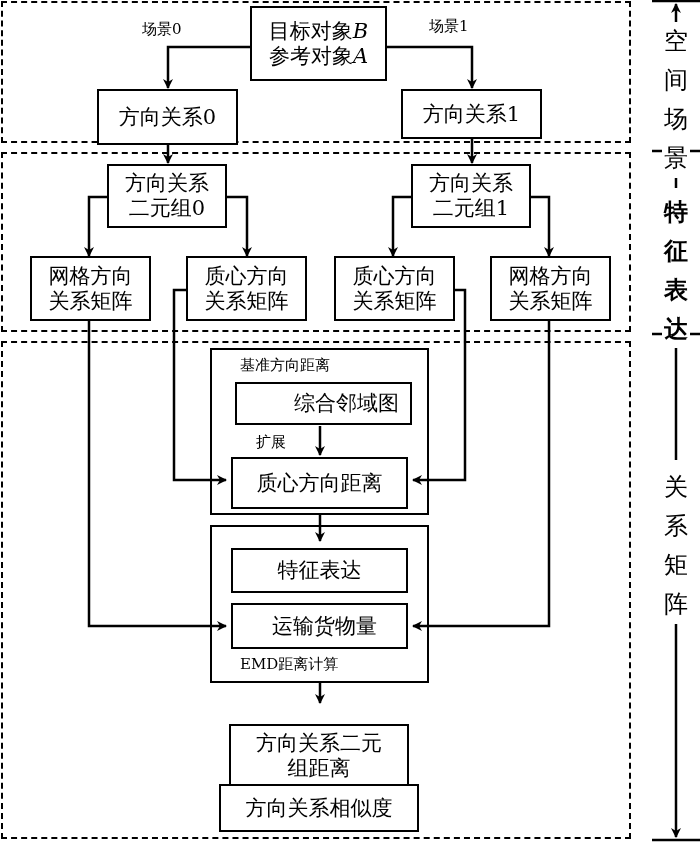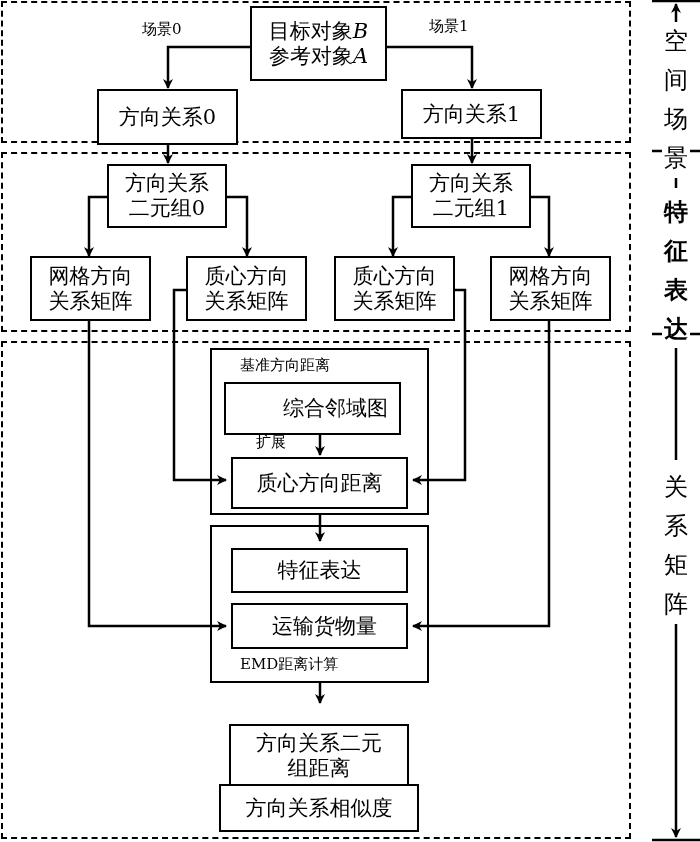--- a/index.html
+++ b/index.html
@@ -106,21 +106,21 @@
   <span>质心方向</span>
   <span>关系矩阵</span>
 </div>
 <div class="box" style="left:490px;top:256px;width:121px;height:65px;">
   <span>网格方向</span>
   <span>关系矩阵</span>
 </div>
 
 <div class="frame" style="left:210px;top:348px;width:219px;height:167px;"></div>
 <div class="label" style="left:240px;top:353px;background:transparent;">基准方向距离</div>
-<div class="box" style="left:224px;top:382px;width:177px;height:53px;padding-left:46px;">
+<div class="box" style="left:235px;top:382px;width:177px;height:43px;padding-left:46px;">
   <span>综合邻域图</span>
 </div>
 <div class="label" style="left:256px;top:430px;background:transparent;">扩展</div>
 <div class="box" style="left:231px;top:457px;width:177px;height:52px;">
   <span>质心方向距离</span>
 </div>
 
 <div class="frame" style="left:210px;top:525px;width:219px;height:158px;"></div>
 <div class="box" style="left:231px;top:548px;width:177px;height:45px;">
   <span>特征表达</span>

